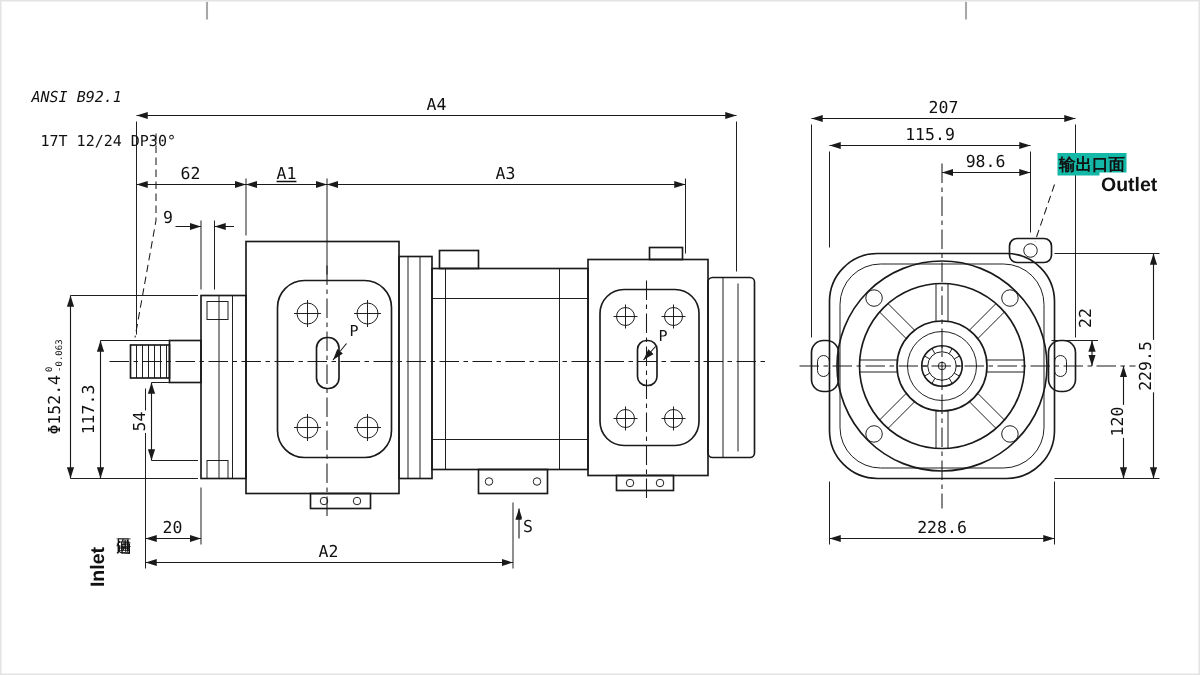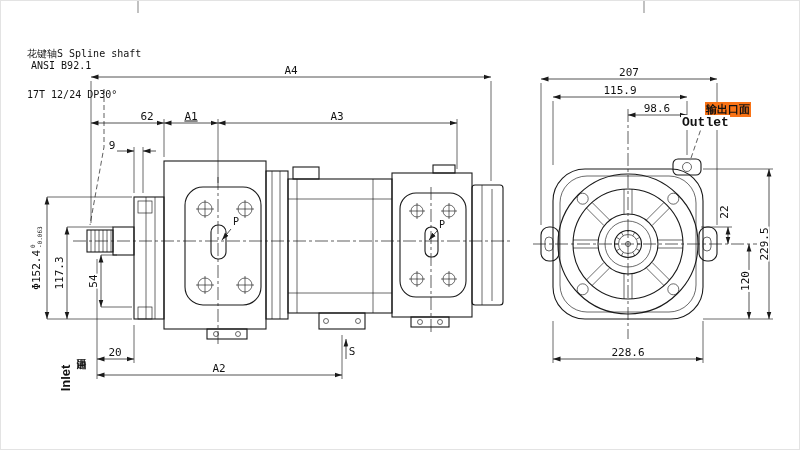--- a/index.html
+++ b/index.html
@@ -12,21 +12,21 @@
   .dsh{fill:none;stroke:#1a1a1a;stroke-width:0.7;stroke-dasharray:5 3;}
   .e  {fill:none;stroke:#1a1a1a;stroke-width:0.65;}
   .d  {fill:none;stroke:#1a1a1a;stroke-width:0.75;marker-start:url(#arr);marker-end:url(#arr);}
   .d1 {fill:none;stroke:#1a1a1a;stroke-width:0.75;marker-end:url(#arr);}
   .tick{stroke:#a8a8a8;stroke-width:1.4;}
   .lbl{position:absolute;font:11px "DejaVu Sans Mono", monospace;color:#111;white-space:nowrap;
        line-height:1;background:#fff;padding:0 1px;transform:translate(-50%,-50%);}
   .rot{transform:translate(-50%,-50%) rotate(-90deg);}
   .note{font:10px "DejaVu Sans Mono", monospace;transform:none;background:transparent;padding:0;}
   .big{font:bold 13px "Liberation Sans", sans-serif;}
-  .cnb{font:bold 11px "DejaVu Sans", sans-serif;transform:none;background:#f97316;}
+  .cnb{font:bold 11px "DejaVu Sans", sans-serif;transform:none;background:#14b8a6;}
   .vcn{writing-mode:vertical-rl;text-orientation:upright;transform:translateX(-50%);
        font:10px "DejaVu Sans", sans-serif;background:transparent;}
   .sm{font-size:10px;}
   .tolwrap{display:inline-flex;flex-direction:column;font-size:6px;line-height:1.1;
            vertical-align:middle;margin-left:2px;}
 </style>
 </head>
 <body>
 
 <div class="sheet">
@@ -170,25 +170,24 @@
       <path class="d" d="M540,78 H716"></path>
       <path class="d" d="M552,96 H686"></path>
       <path class="d" d="M627,114 H686"></path>
       <path class="d" d="M727,226 V243"></path>
       <path class="d" d="M748,243 V318"></path>
       <path class="d" d="M768,168 V318"></path>
       <path class="d" d="M552,358 H702"></path>
     </g>
   </svg>
 
-  <div class="lbl note" style="left:26px;top:46px;">花键轴S Spline shaft</div>
-  <div class="lbl note" style="left:30px;top:59px;">ANSI B92.1</div>
+  <div class="lbl note" style="left:20px;top:59px;font-style:italic;">ANSI B92.1</div>
   <div class="lbl note" style="left:26px;top:88px;">17T 12/24 DP30°</div>
 
-  <div class="lbl" style="left:126px;top:115px;margin-left:20px;">62</div>
+  <div class="lbl" style="left:126px;top:115px;">62</div>
   <div class="lbl" style="left:111px;top:144px;">9</div>
   <div class="lbl" style="left:190px;top:115px;text-decoration:underline;">A1</div>
   <div class="lbl" style="left:336px;top:115px;">A3</div>
   <div class="lbl" style="left:290px;top:69px;">A4</div>
   <div class="lbl" style="left:114px;top:351px;text-align:right;">20</div>
   <div class="lbl" style="left:218px;top:367px;">A2</div>
 
   <div class="lbl rot" style="left:36px;top:257px;">
     <span>Φ152.4</span><span class="tolwrap">
         <span>0</span>
@@ -208,15 +207,15 @@
   <div class="lbl" style="left:628px;top:71px;">207</div>
   <div class="lbl" style="left:619px;top:89px;">115.9</div>
   <div class="lbl" style="left:656px;top:107px;">98.6</div>
   <div class="lbl" style="left:627px;top:351px;">228.6</div>
 
   <div class="lbl rot" style="left:723px;top:211px;">22</div>
   <div class="lbl rot" style="left:744px;top:280px;">120</div>
   <div class="lbl rot" style="left:763px;top:243px;">229.5</div>
 
   <div class="lbl cnb" style="left:704px;top:101px;">输出口面</div>
-  <div class="lbl big" style="left:680px;top:114px;transform:none;font-family:Liberation Mono, monospace;">Outlet</div>
+  <div class="lbl big" style="left:732px;top:114px;transform:none;">Outlet</div>
 
 </div>
 
 </body></html>

